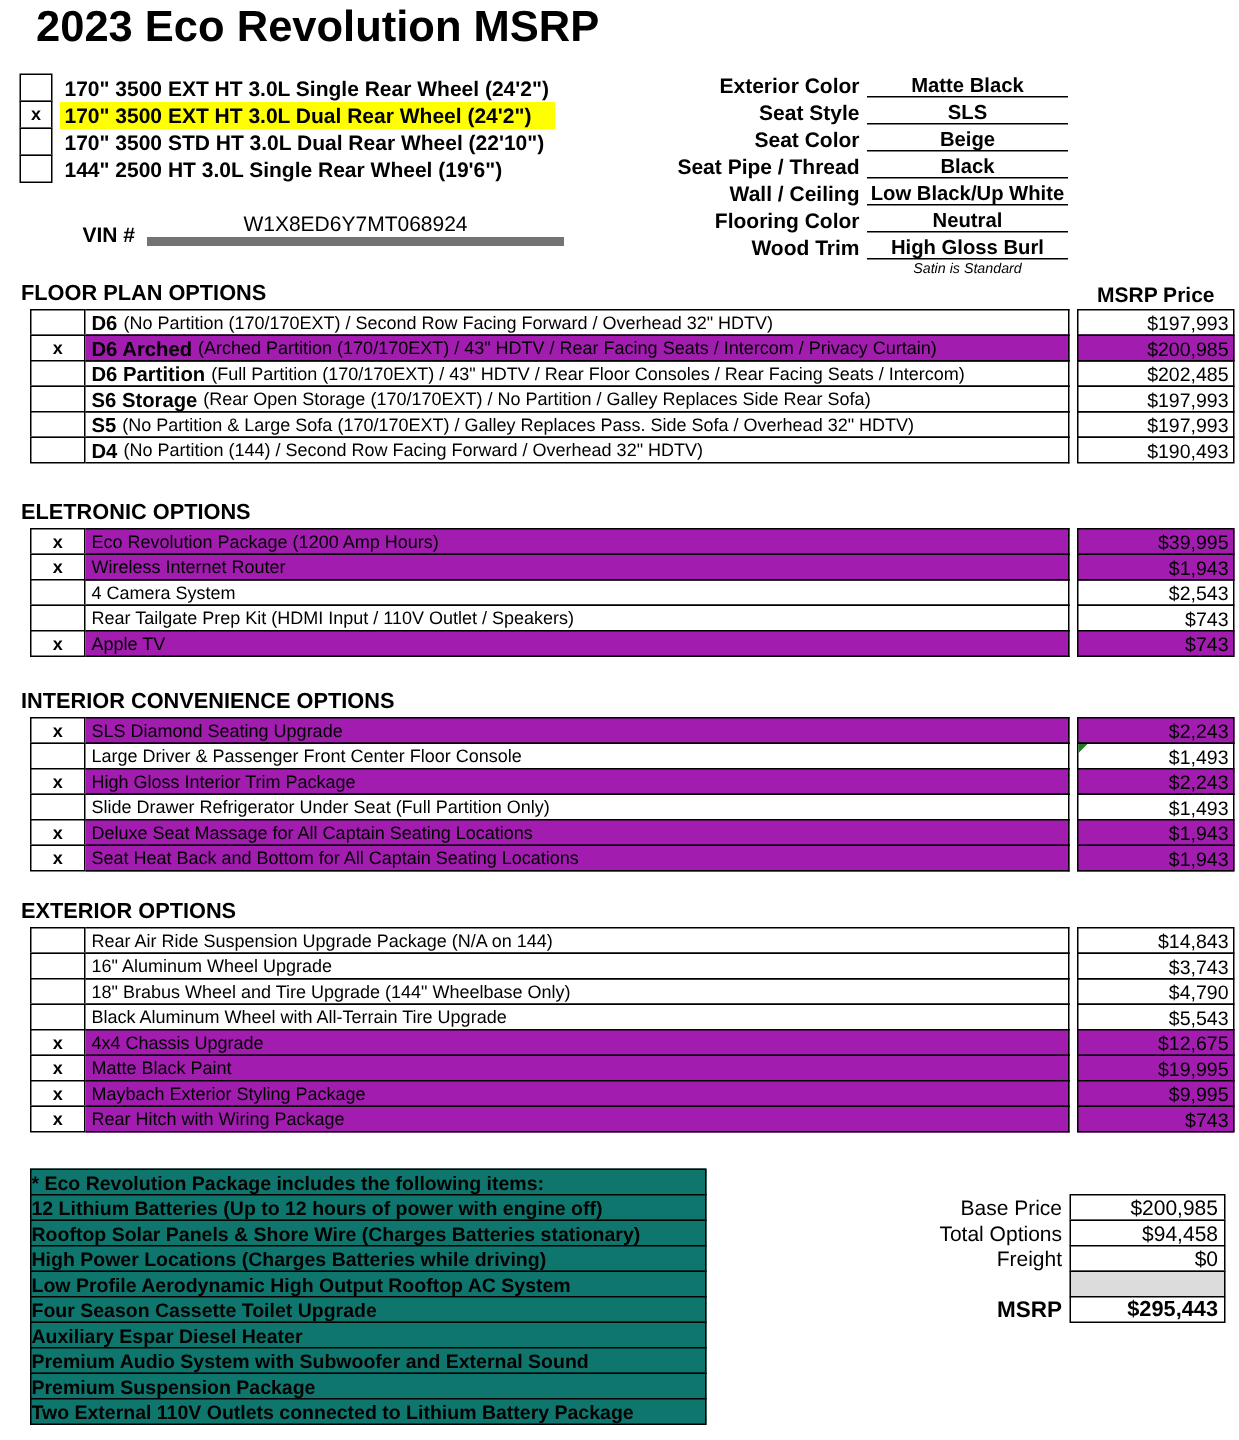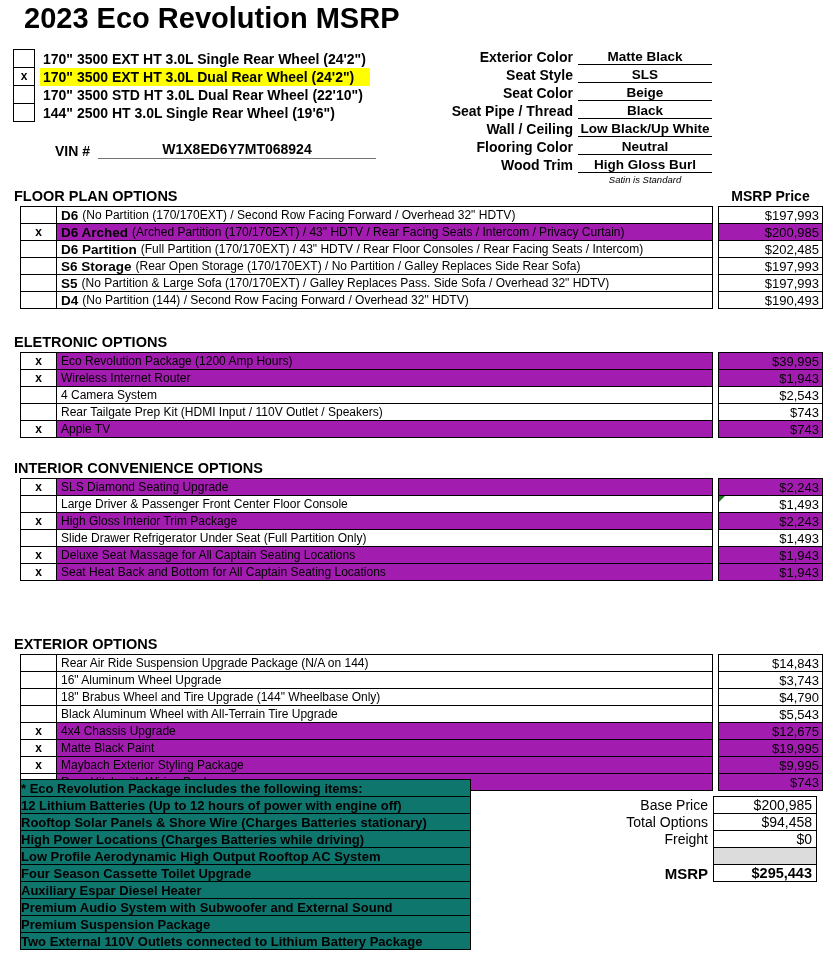--- a/index.html
+++ b/index.html
@@ -15,22 +15,22 @@
   .chassis-row:not(:first-child){ margin-top:-1px; }
   .checkbox { width:22px; height:19px; border:1px solid #000; background:#fff; text-align:center;
               font-weight:bold; font-size:12px; line-height:17px; flex:none; }
   .chassis-label { font-weight:bold; font-size:14px; line-height:18px; margin-left:5px;
                    padding:0 3px; white-space:nowrap; }
   .chassis-label.hl { background:#FFFF00; padding-right:16px; }
 
   
   .vin-row { position:absolute; top:141px; left:20px; display:flex; align-items:flex-end; }
   .vin-label { width:70px; text-align:right; font-weight:bold; font-size:14px; }
-  .vin-value { width:278px; margin-left:8px; border-bottom:1px solid #737373; text-align:center;
-               font-weight:bold; font-size:14px; padding-bottom:1px; }
+  .vin-value { width:278px; margin-left:8px; border-bottom:6px solid #737373; text-align:center;
+               font-weight:normal; font-size:14px; padding-bottom:1px; }
 
   
   .specs { position:absolute; top:47px; left:428px; width:284px; }
   .spec-row { display:flex; height:18px; align-items:flex-end; }
   .spec-label { width:150px; text-align:right; font-weight:bold; font-size:14px; padding-right:5px; white-space:nowrap; }
   .spec-value { width:134px; text-align:center; font-weight:bold; font-size:13.5px;
                 border-bottom:1px solid #000; white-space:nowrap; }
   .spec-note { margin-left:150px; width:134px; text-align:center; font-style:italic; font-size:9.5px; padding-top:1px; }
 
   
@@ -330,21 +330,21 @@
             <div class="c-desc hl">
               <span class="opt-desc">Seat Heat Back and Bottom for All Captain Seating Locations</span>
             </div>
             <div class="c-gap"></div>
             <div class="c-price hl">
               <span>$1,943</span>
             </div>
           </div>
         </div>
       </section>
-      <section class="section" style="top: 600px; margin-top: 36px;">
+      <section class="section" style="top: 600px;">
         <div class="head-row">
           <span class="sec-heading">EXTERIOR OPTIONS</span>
         </div>
         <div class="opt-table">
           <div class="opt-row">
             <div class="c-check"></div>
             <div class="c-desc">
               <span class="opt-desc">Rear Air Ride Suspension Upgrade Package (N/A on 144)</span>
             </div>
             <div class="c-gap"></div>

